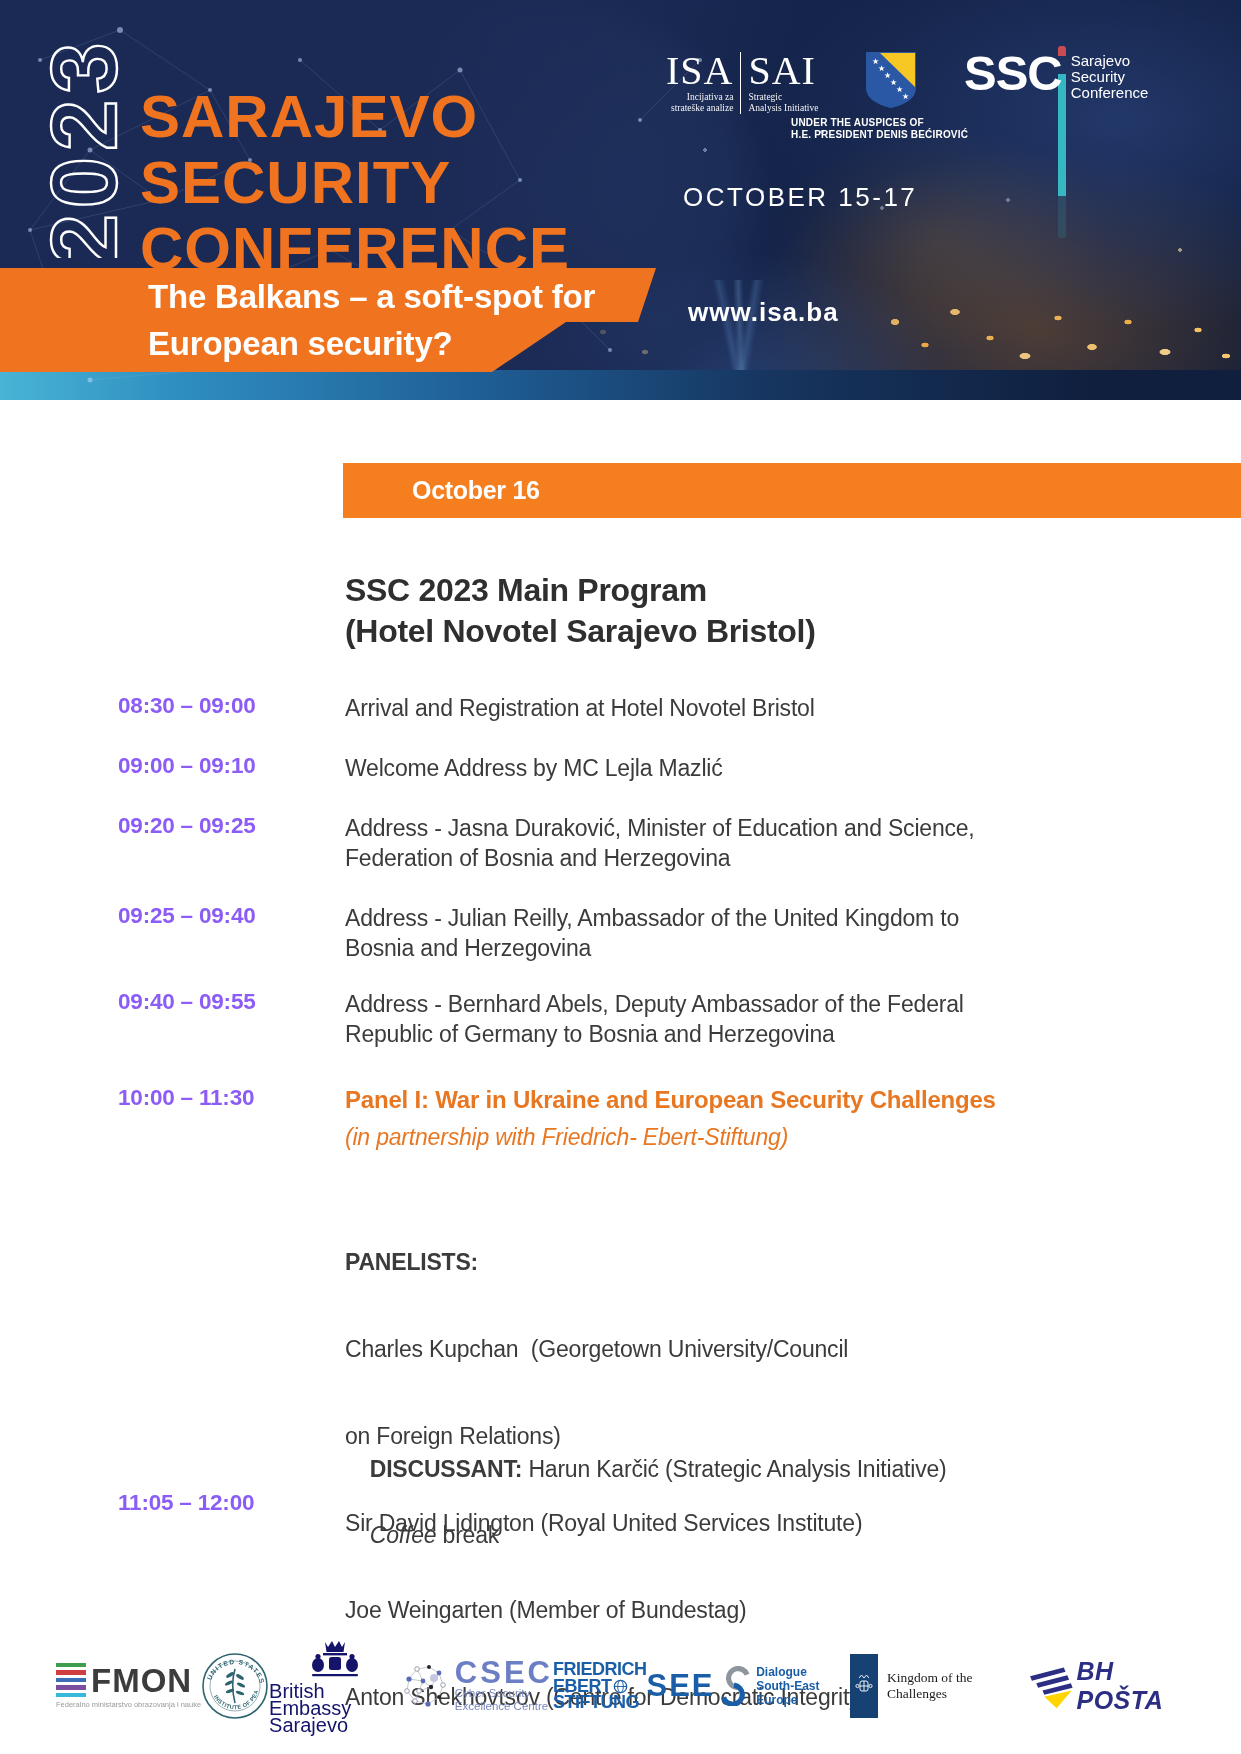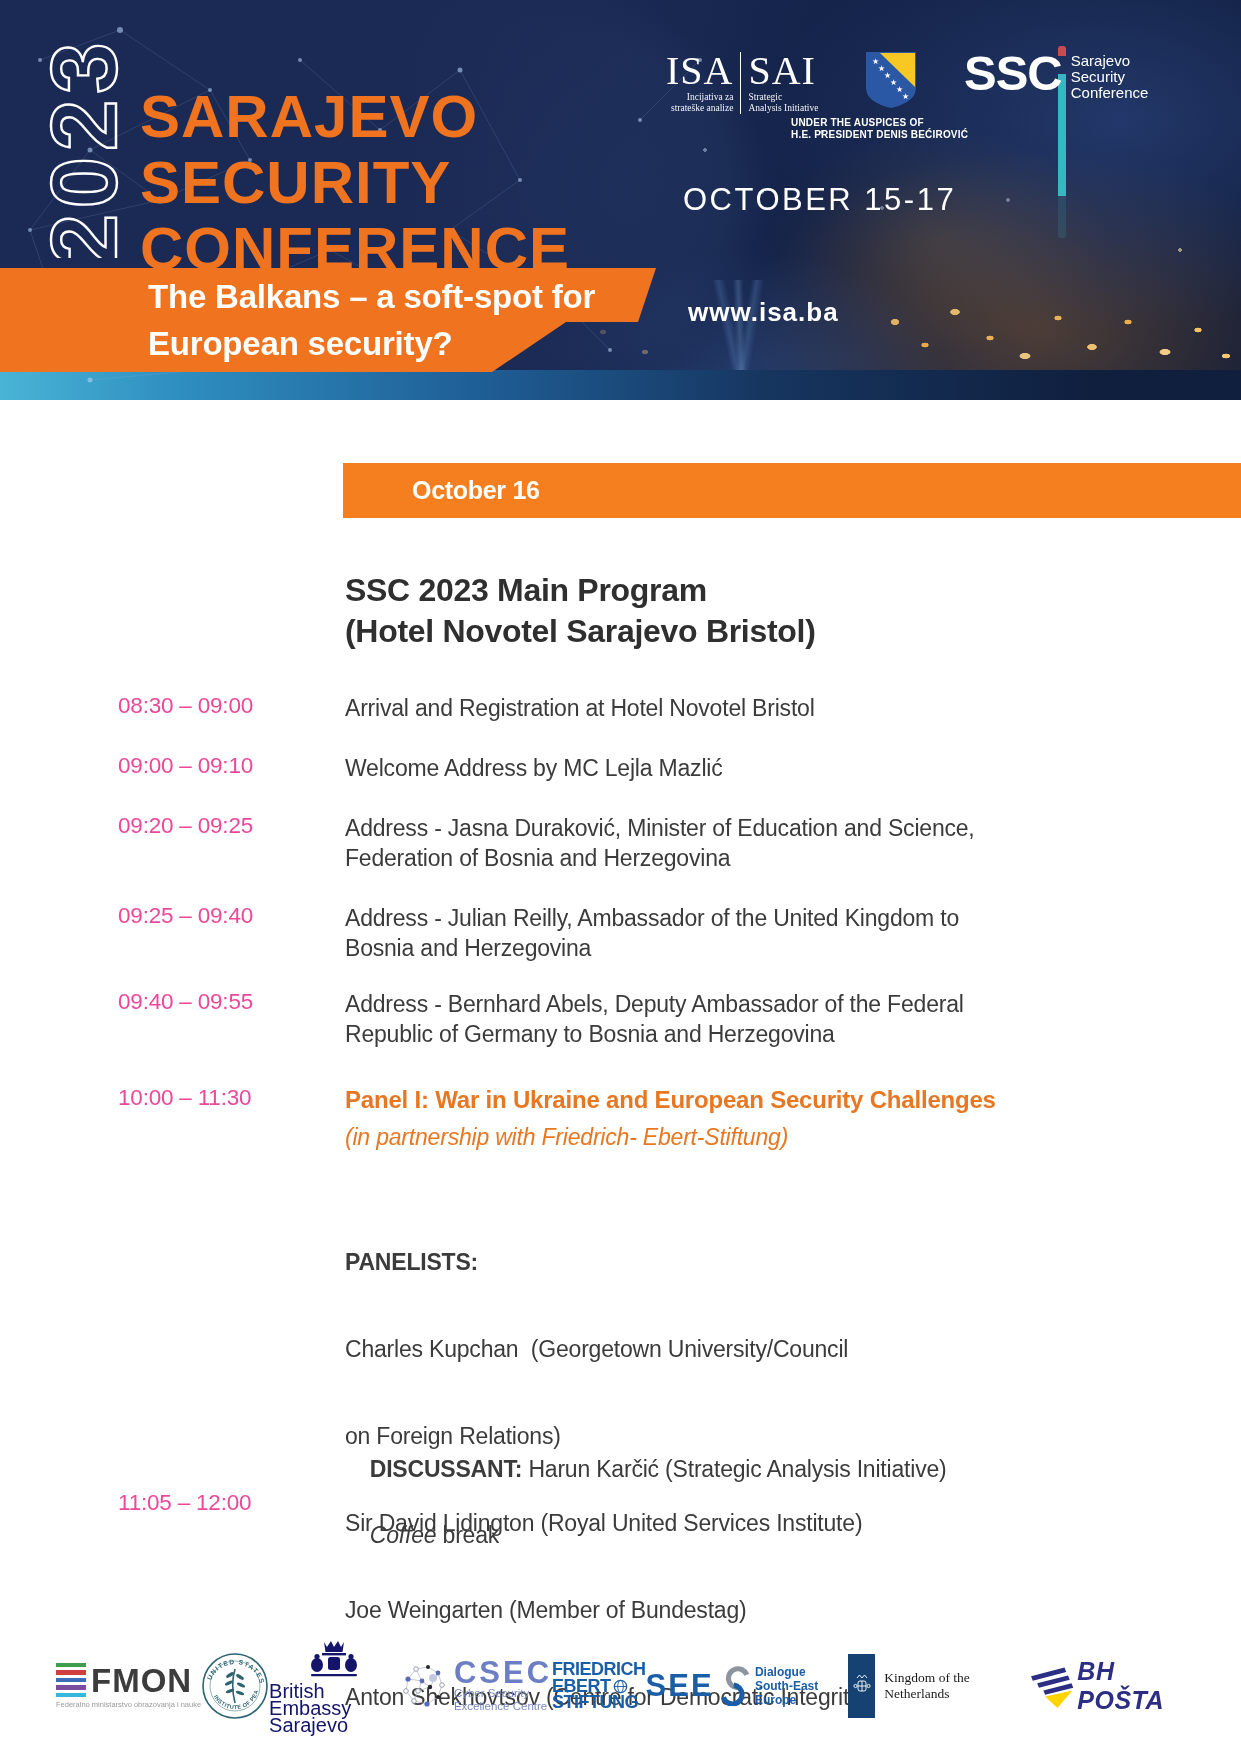--- a/index.html
+++ b/index.html
@@ -56,29 +56,29 @@
   .isa-col{text-align:right;} .sai-col{text-align:left;}
   .isa-main{font-family:"Liberation Serif",serif;font-size:40px;line-height:42px;letter-spacing:1px;}
   .isa-sub{font-family:"Liberation Serif",serif;font-size:9.5px;line-height:11px;opacity:.95;}
   .isa-div{width:1px;background:#fff;margin:2px 7px 0 7px;}
   .shield-wrap{position:absolute;left:864px;top:50px;}
   .auspices{position:absolute;left:791px;top:117px;width:200px;color:#fff;
     font-size:10px;font-weight:bold;line-height:11.5px;letter-spacing:.2px;}
   .ssc-logo{position:absolute;left:964px;top:52px;display:flex;color:#fff;}
   .ssc-abbr{font-size:49px;font-weight:bold;line-height:42px;letter-spacing:-1px;}
   .ssc-name{margin-left:9px;font-size:15px;line-height:16px;margin-top:1px;}
-  .hero-dates{position:absolute;left:683px;top:182px;color:#fff;font-size:31px;letter-spacing:2.5px;}
+  .hero-dates{position:absolute;left:683px;top:182px;color:#fff;font-size:26px;letter-spacing:2.5px;}
   .hero-venue{position:absolute;left:685px;top:231px;color:#eef2fa;font-size:26px;line-height:31px;}
   .hero-site{position:absolute;left:688px;top:297px;color:#fff;font-size:26px;font-weight:bold;letter-spacing:1px;}
   
   .day-banner{position:absolute;left:343px;top:463px;right:0;height:55px;background:#f57e1e;padding-left:47px;}
   .day-banner span{display:block;padding:13px 0 0 22px;color:#fff;font-weight:bold;font-size:25px;letter-spacing:-0.3px;}
   .prog-heading{position:absolute;left:345px;top:570px;font-size:32px;font-weight:bold;
     color:#2f2f2f;line-height:41px;letter-spacing:-0.3px;}
-  .time{position:absolute;left:118px;color:#ec4899;font-weight:normal;font-size:22.5px;white-space:nowrap;letter-spacing:-0.2px;}
+  .time{position:absolute;left:118px;color:#8b5cf6;font-weight:bold;font-size:22.5px;white-space:nowrap;letter-spacing:-0.2px;}
   .content{position:absolute;left:345px;width:740px;color:#3b3b3b;font-size:23px;line-height:30px;
     white-space:nowrap;letter-spacing:-0.2px;}
   .panel-title{color:#e87722;font-weight:bold;font-size:24px;white-space:nowrap;}
   .panel-sub{color:#e87722;font-style:italic;font-size:23px;white-space:nowrap;}
   .panelists{line-height:29px;white-space:pre;}
   .b{font-weight:bold;}
   .it{font-style:italic;}
   
   .footer{position:absolute;left:56px;right:44px;top:1634px;height:104px;display:flex;
     align-items:center;justify-content:space-between;}
@@ -441,21 +441,21 @@
           <g fill="none" stroke="#ffffff" stroke-width="0.9">
             <path d="M5 5 l2.5 -3 l2.5 3 l2.5 -3 l2.5 3"></path>
             <rect x="6" y="8" width="8" height="10" rx="2"></rect>
             <circle cx="3.5" cy="13" r="1.6"></circle>
               <circle cx="16.5" cy="13" r="1.6"></circle>
             <line x1="10" y1="8" x2="10" y2="18"></line>
               <line x1="6" y1="13" x2="14" y2="13"></line>
           </g>
         </svg>
       </div>
-      <span class="nl-text">Kingdom of the Netherlands</span>
+      <span class="nl-text">Kingdom of the Challenges</span>
     </div>
 
     <div class="logo bhp">
       <svg width="56" height="50" viewBox="0 0 58 50">
         <polygon points="8,14 46,4 48,9 10,19" fill="#2b2e83"></polygon>
         <polygon points="15,22 50,13 52,18 17,27" fill="#2b2e83"></polygon>
         <polygon points="22,30 54,22 56,27 24,35" fill="#2b2e83"></polygon>
         <polygon points="24,37 55,30 38,50" fill="#ffd400"></polygon>
       </svg>
       <span class="bhp-text">BH POŠTA</span>

